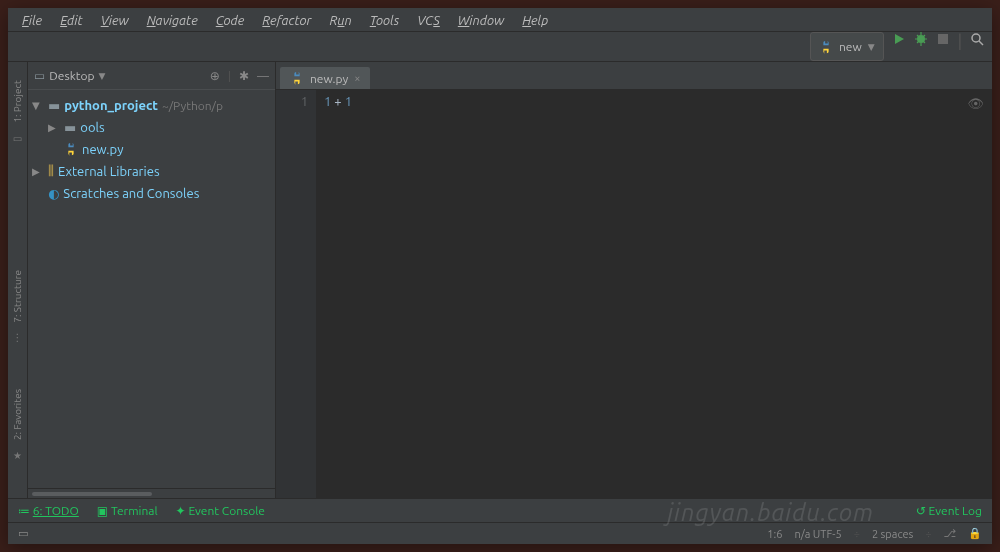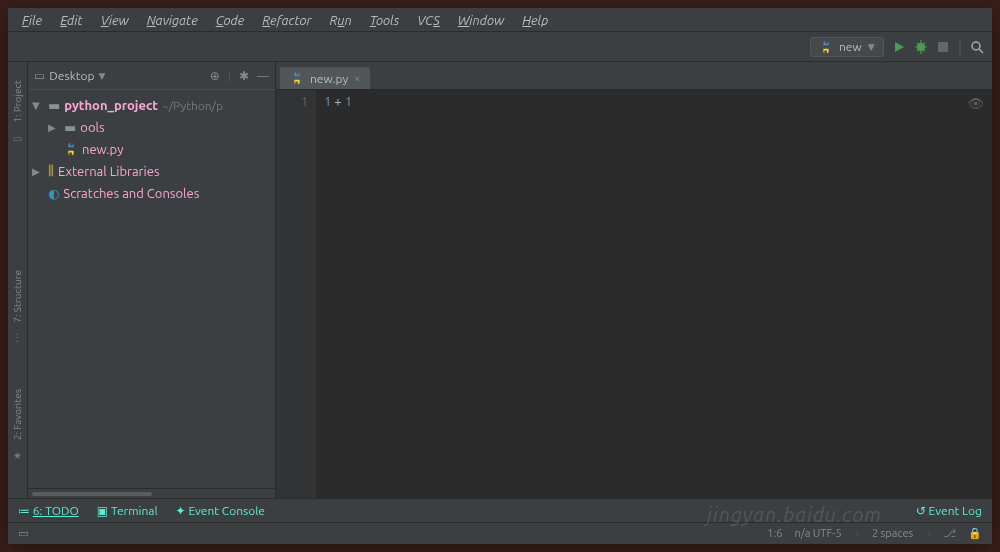--- a/index.html
+++ b/index.html
@@ -6,59 +6,59 @@
 body { width: 1000px; height: 552px; background: #3a1f1a; overflow: hidden; }
 .window { position: absolute; top: 8px; left: 8px; right: 8px; bottom: 8px; background: #3c3f41; border-radius: 6px 6px 0 0; display: flex; flex-direction: column; box-shadow: 0 4px 20px rgba(0,0,0,.4); }
 .titlebar { height: 28px; background: linear-gradient(#4a4a4a, #3c3c3c); display: flex; align-items: center; border-radius: 6px 6px 0 0; padding: 0 8px; }
 .titlebar-title { flex: 1; text-align: center; color: #ddd; font-size: 13px; font-weight: bold; }
 .w-controls { display: flex; gap: 6px; }
 .w-btn { width: 14px; height: 14px; border-radius: 50%; background: #5a5a5a; border: 1px solid #333; }
 .w-btn.close { background: radial-gradient(#f47c3c,#e95420); }
 .menubar { height: 24px; background: #3c3f41; display: flex; align-items: center; padding: 0 6px; gap: 2px; color: #bbb; font-size: 13px; border-bottom: 1px solid #2b2b2b; }
 .menu-item { padding: 2px 8px; cursor: default; font-style: italic; }
 .menu-item u { text-decoration: underline; }
-.toolbar { height: 30px; background: #3c3f41; display: flex; align-items: center; justify-content: flex-end; padding: 0 8px; gap: 8px; border-bottom: 1px solid #2b2b2b; }
+.toolbar { height: 30px; background: #3c3f41; display: flex; justify-content: flex-end; padding: 0 8px; gap: 8px; border-bottom: 1px solid #2b2b2b; }
 .run-config { display: flex; align-items: center; gap: 6px; background: #45494a; border: 1px solid #555; padding: 2px 8px; border-radius: 3px; color: #bbb; font-size: 12px; }
 .tb-icon { width: 14px; height: 14px; display: flex; align-items: center; justify-content: center; color: #888; }
 .play { color: #499c54; }
 .bug { color: #499c54; }
 .py-icon { width: 14px; height: 14px; }
 .body-area { flex: 1; display: flex; min-height: 0; }
 .left-gutter { width: 20px; background: #3c3f41; border-right: 1px solid #2b2b2b; display: flex; flex-direction: column; align-items: center; color: #888; font-size: 10px; }
 .gutter-label { writing-mode: vertical-rl; transform: rotate(180deg); margin-top: 12px; padding: 6px 0; cursor: default; }
 .project-panel { width: 248px; background: #3c3f41; border-right: 1px solid #2b2b2b; display: flex; flex-direction: column; }
 .panel-header { height: 28px; display: flex; align-items: center; padding: 0 6px; gap: 6px; color: #bbb; font-size: 12px; background: #3c3f41; border-bottom: 1px solid #4a4d4f; }
 .panel-header .title { display: flex; align-items: center; gap: 4px; flex: 1; }
 .panel-header .icons { display: flex; gap: 8px; color: #888; }
 .tree { flex: 1; overflow: auto; padding: 4px 0; color: #ccc; font-size: 13px; }
 .tree-row { display: flex; align-items: center; height: 22px; padding-left: 4px; gap: 4px; cursor: default; white-space: nowrap; }
 .tree-row .arrow { width: 12px; color: #888; font-size: 10px; }
-.tree-row .fname { color: #f9a8d4; }
+.tree-row .fname { color: #7dd3fc; }
 .tree-row .path { color: #777; font-size: 12px; }
 .indent1 { padding-left: 20px; }
 .indent2 { padding-left: 36px; }
 .folder-icon { color: #87939a; }
 .lib-icon { color: #c9a94d; }
 .sc-icon { color: #3592c4; }
 .scrollbar-stub { height: 10px; background: #3c3f41; border-top: 1px solid #2b2b2b; position: relative; }
 .scrollbar-stub::before { content:""; position:absolute; left:4px; top:3px; width:120px; height:4px; background:#5a5d5f; border-radius:2px; }
 .editor-area { flex: 1; display: flex; flex-direction: column; background: #2b2b2b; }
 .tabs { height: 28px; background: #3c3f41; display: flex; align-items: flex-end; padding-left: 4px; border-bottom: 1px solid #2b2b2b; }
 .tab { display: flex; align-items: center; gap: 6px; background: #515658; padding: 4px 10px; color: #bbb; font-size: 12px; border-radius: 2px 2px 0 0; }
 .tab .close { color: #888; font-size: 11px; }
 .editor { flex: 1; display: flex; position: relative; font-family: "DejaVu Sans Mono", monospace; font-size: 13px; }
 .gutter { width: 40px; background: #313335; color: #606366; text-align: right; padding: 4px 8px 0 0; }
 .code { flex: 1; background: #2b2b2b; color: #a9b7c6; padding: 4px 0 0 8px; }
 .numlit { color: #6897bb; }
 .eye { position: absolute; top: 6px; right: 8px; color: #666; font-size: 13px; }
-.bottom-bar { height: 24px; background: #3c3f41; border-top: 1px solid #2b2b2b; display: flex; align-items: center; padding: 0 10px; color: #5eead4; font-size: 12px; gap: 18px; }
+.bottom-bar { height: 24px; background: #3c3f41; border-top: 1px solid #2b2b2b; display: flex; align-items: center; padding: 0 10px; color: #22c55e; font-size: 12px; gap: 18px; }
 .bottom-bar .right { margin-left: auto; display: flex; align-items: center; gap: 6px; }
 .status-bar { height: 22px; background: #3c3f41; border-top: 1px solid #2b2b2b; display: flex; align-items: center; padding: 0 10px; color: #888; font-size: 11px; gap: 12px; }
-.status-bar .right { margin-left: auto; display: flex; align-items: flex-start; gap: 12px; }
-.watermark { position: absolute; right: 110px; bottom: 18px; color: rgba(255,255,255,.12); font-size: 20px; font-style: italic; pointer-events: none; letter-spacing: 1px; }
+.status-bar .right { margin-left: auto; display: flex; align-items: center; gap: 12px; }
+.watermark { position: absolute; right: 118px; bottom: 18px; color: rgba(255,255,255,.12); font-size: 24px; font-style: italic; pointer-events: none; letter-spacing: 1px; }
 svg { display: block; }
 </style>
 </head>
 <body>
 
 <div class="window">
 
   <div class="menubar">
     <span class="menu-item"><u>F</u>ile</span>
     <span class="menu-item"><u>E</u>dit</span>

